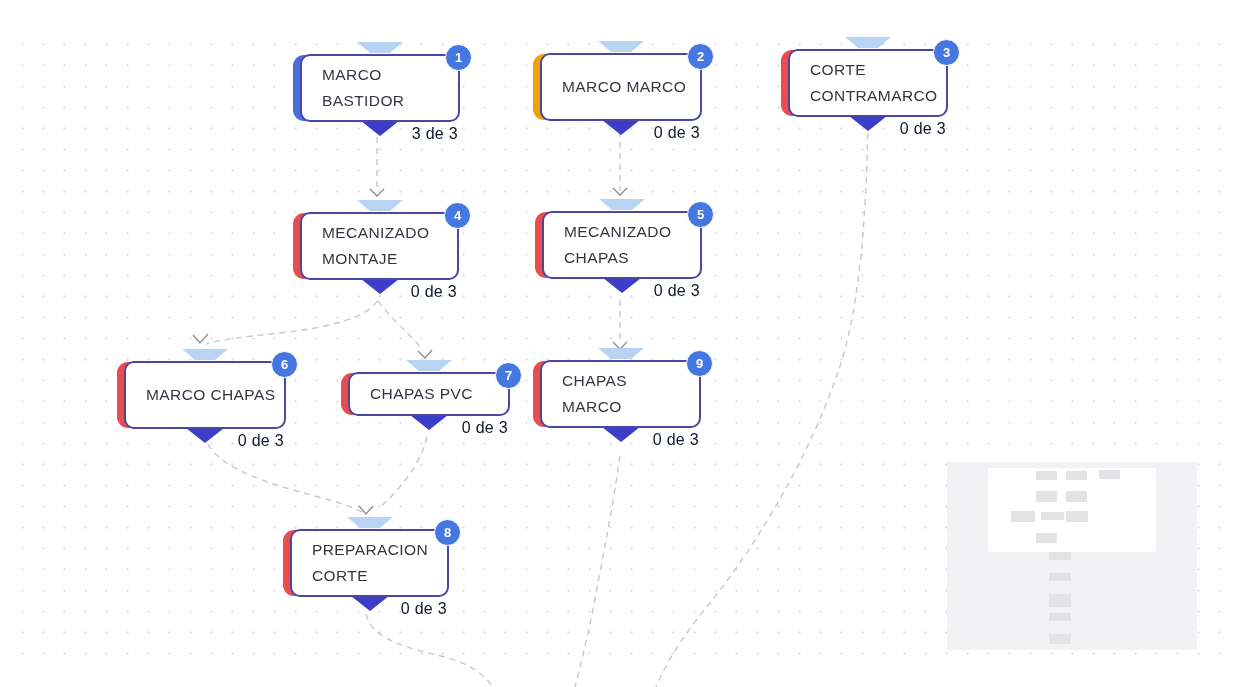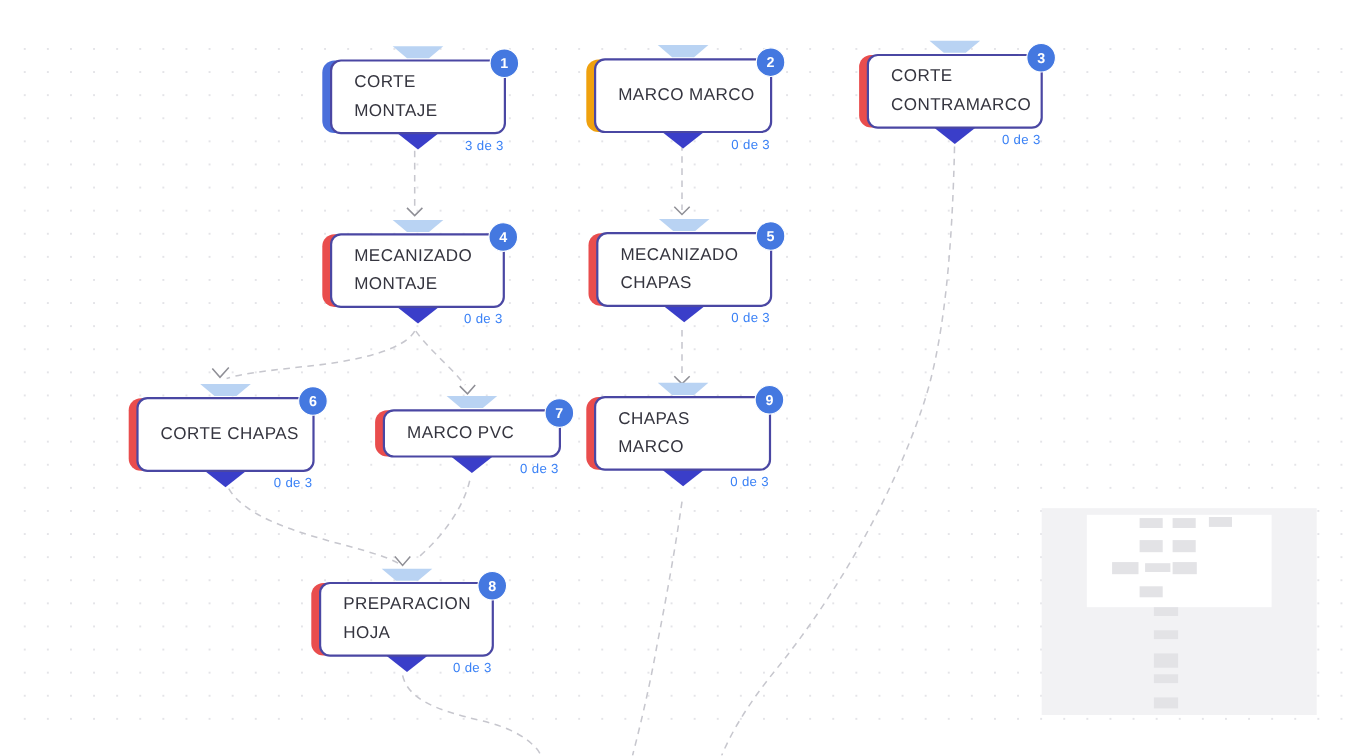--- a/index.html
+++ b/index.html
@@ -45,21 +45,21 @@
     color:#35353f;font-weight:500;
   }
   .node .badge{
     position:absolute;top:-10px;right:-12px;width:25px;height:25px;
     background:#4478e0;border:1.5px solid #ffffff;border-radius:50%;
     color:#ffffff;font-size:13px;font-weight:700;
     display:flex;align-items:center;justify-content:center;z-index:2;
   }
   .node .count{
     position:absolute;top:100%;margin-top:3px;right:2px;
-    font-size:12px;color:#3b82f6;letter-spacing:.3px;z-index:2;
+    font-size:16px;color:#0f172a;letter-spacing:.3px;z-index:2;
   }
   
   #minimap{
     position:absolute;left:947px;top:462px;width:250px;height:188px;
     background:#f2f2f4;z-index:5;
   }
   #minimap .viewport{
     position:absolute;left:41px;top:6px;width:168px;height:84px;background:#ffffff;
   }
   #minimap .mini-node{position:absolute;background:#e3e3e6;}
@@ -99,21 +99,21 @@
 
     <path class="edge" d="M366,614 C371,636 398,646 437,655 C462,661 478,669 489,682 L492,687"></path>
   </svg>
 
   <div id="nodes-layer">
       <div class="node" style="left: 300px; top: 54px; width: 160px; height: 68px;">
     <div class="accent" style="background: rgb(74, 111, 219);"></div>
     <div class="funnel"></div>
     <div class="arrow"></div>
     <div class="body">
-      <div class="title">CORTE MONTAJE</div>
+      <div class="title">MARCO BASTIDOR</div>
     </div>
     <div class="badge">1</div>
     <div class="count">3 de 3</div>
   </div>
       <div class="node" style="left: 540px; top: 53px; width: 162px; height: 68px;">
     <div class="accent" style="background: rgb(239, 161, 14);"></div>
     <div class="funnel"></div>
     <div class="arrow"></div>
     <div class="body">
       <div class="title">MARCO MARCO</div>
@@ -149,51 +149,51 @@
       <div class="title">MECANIZADO CHAPAS</div>
     </div>
     <div class="badge">5</div>
     <div class="count">0 de 3</div>
   </div>
       <div class="node" style="left: 124px; top: 361px; width: 162px; height: 68px;">
     <div class="accent" style="background: rgb(233, 77, 77);"></div>
     <div class="funnel"></div>
     <div class="arrow"></div>
     <div class="body">
-      <div class="title">CORTE CHAPAS</div>
+      <div class="title">MARCO CHAPAS</div>
     </div>
     <div class="badge">6</div>
     <div class="count">0 de 3</div>
   </div>
       <div class="node" style="left: 348px; top: 372px; width: 162px; height: 44px;">
     <div class="accent" style="background: rgb(233, 77, 77);"></div>
     <div class="funnel"></div>
     <div class="arrow"></div>
     <div class="body">
-      <div class="title">MARCO PVC</div>
+      <div class="title">CHAPAS PVC</div>
     </div>
     <div class="badge">7</div>
     <div class="count">0 de 3</div>
   </div>
       <div class="node" style="left: 540px; top: 360px; width: 161px; height: 68px;">
     <div class="accent" style="background: rgb(233, 77, 77);"></div>
     <div class="funnel"></div>
     <div class="arrow"></div>
     <div class="body">
       <div class="title">CHAPAS MARCO</div>
     </div>
     <div class="badge">9</div>
     <div class="count">0 de 3</div>
   </div>
       <div class="node" style="left: 290px; top: 529px; width: 159px; height: 68px;">
     <div class="accent" style="background: rgb(233, 77, 77);"></div>
     <div class="funnel"></div>
     <div class="arrow"></div>
     <div class="body">
-      <div class="title">PREPARACION HOJA</div>
+      <div class="title">PREPARACION CORTE</div>
     </div>
     <div class="badge">8</div>
     <div class="count">0 de 3</div>
   </div>
     </div>
 
   <div id="minimap">
     <div class="viewport"></div>
 
     <div class="mini-node" style="left:89px;top:9px;width:21px;height:9px;"></div>

